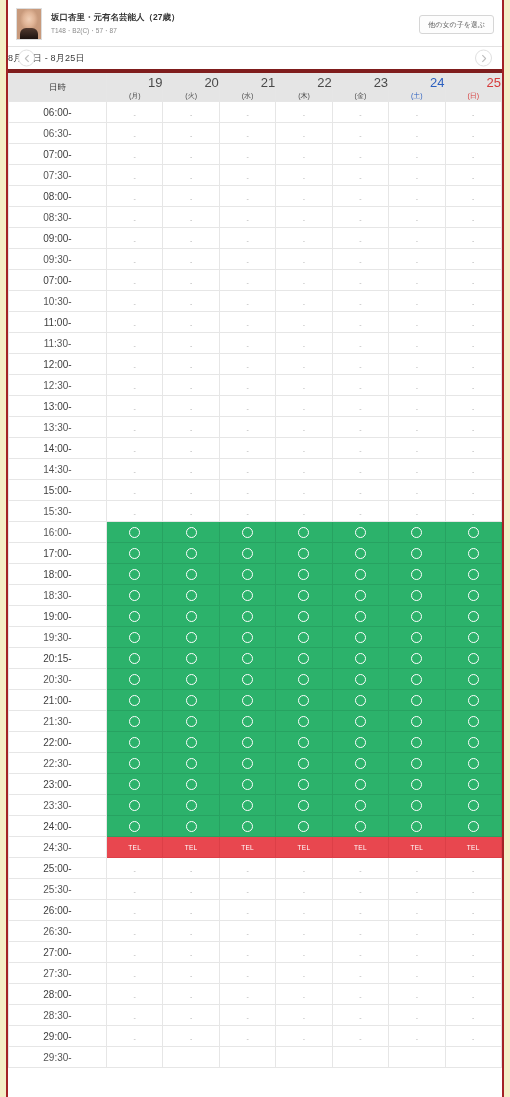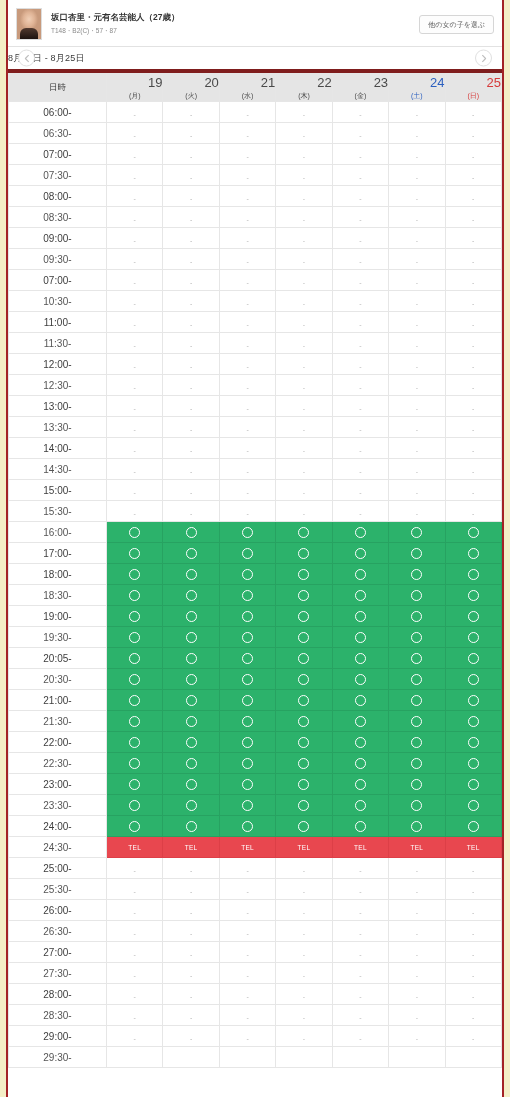--- a/index.html
+++ b/index.html
@@ -530,21 +530,21 @@
             <td class="time-cell">19:30-</td>
             <td class="slot open"><span class="circle-mark"></span></td>
             <td class="slot open"><span class="circle-mark"></span></td>
             <td class="slot open"><span class="circle-mark"></span></td>
             <td class="slot open"><span class="circle-mark"></span></td>
             <td class="slot open"><span class="circle-mark"></span></td>
             <td class="slot open"><span class="circle-mark"></span></td>
             <td class="slot open"><span class="circle-mark"></span></td>
           </tr>
           <tr>
-            <td class="time-cell hour">20:05-</td>
+            <td class="time-cell hour">20:15-</td>
             <td class="slot open"><span class="circle-mark"></span></td>
             <td class="slot open"><span class="circle-mark"></span></td>
             <td class="slot open"><span class="circle-mark"></span></td>
             <td class="slot open"><span class="circle-mark"></span></td>
             <td class="slot open"><span class="circle-mark"></span></td>
             <td class="slot open"><span class="circle-mark"></span></td>
             <td class="slot open"><span class="circle-mark"></span></td>
           </tr>
           <tr>
             <td class="time-cell">20:30-</td>

